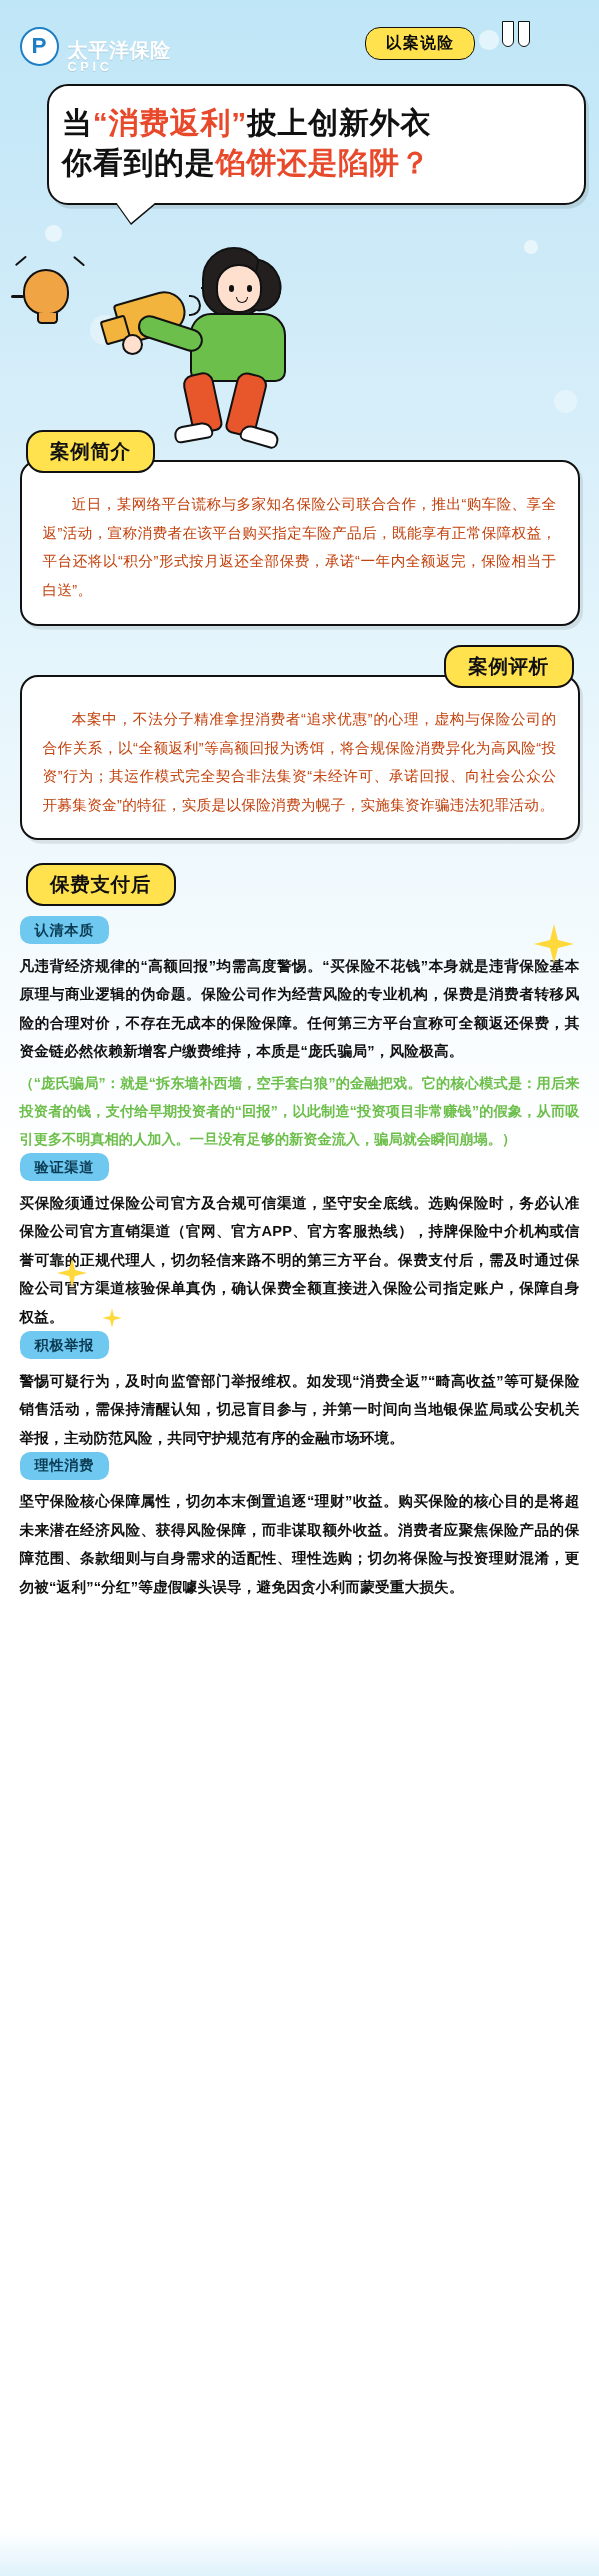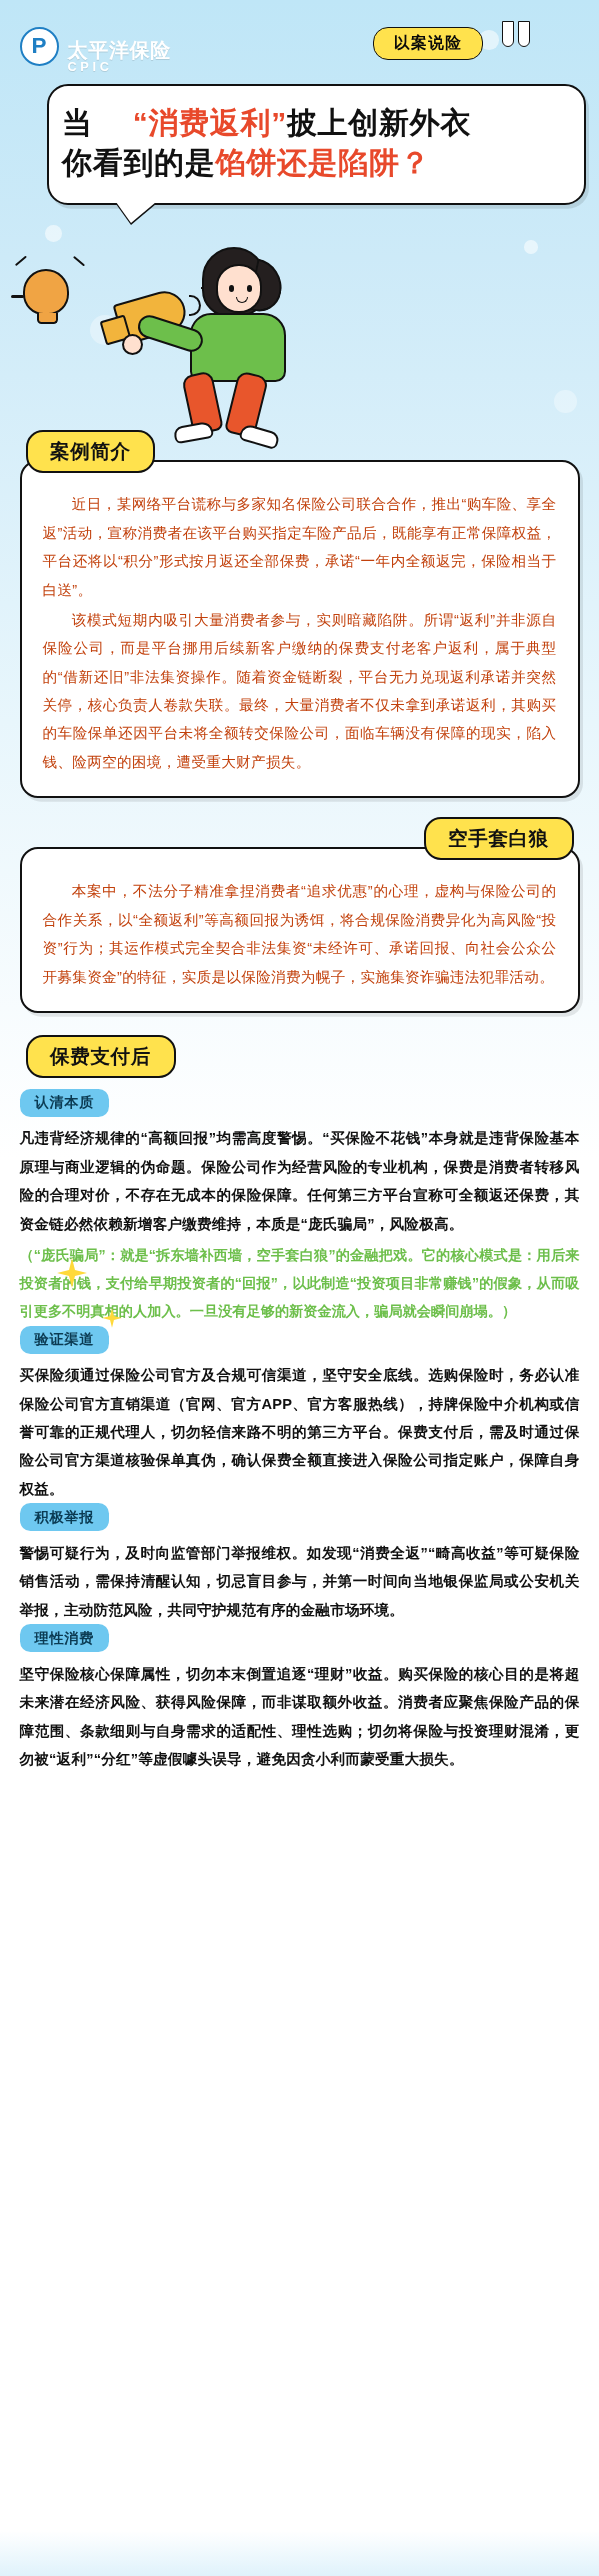--- a/index.html
+++ b/index.html
@@ -39,21 +39,21 @@
     font-size: 22.5px; font-weight: bold;
     line-height: 1;
   }
   .logo-text { color: #ffffff; line-height: 1.05; text-shadow: 0 0.7px 0.7px rgba(0,0,0,0.12); margin-top: 20px; }
   .logo-text .cn { font-size: 20px; font-weight: bold; letter-spacing: 0.7px; }
   .logo-text .en { font-size: 12.7px; font-weight: bold; letter-spacing: 3.7px; }
 
   
   .ribbon {
     position: absolute;
-    top: 27px; right: 116px;
+    top: 27px; right: 124px;
     background: #ffe24d;
     color: #0a0a0a;
     font-size: 15.7px; font-weight: bold;
     padding: 5.2px 19.5px;
     border: 1.5px solid #111;
     border-radius: 15px;
     letter-spacing: 1.5px;
     z-index: 7;
   }
   .quote-marks {
@@ -83,21 +83,21 @@
     box-shadow: 3px 3.7px 0 rgba(0,0,0,0.10);
   }
   .title-line {
     font-size: 30px;
     font-weight: bold;
     color: #111;
     letter-spacing: 0.7px;
     white-space: nowrap;
     line-height: 1.35;
   }
-  .title-line .hl { color: #e8492b; margin-left: 40px; }
+  .title-line .hl { color: #e8492b; }
   .title-line .hl2 { color: #e8492b; }
   .title-bubble:after{
     content:"";
     position:absolute;
     left: 67px; bottom: -19.5px;
     width: 0; height: 0;
     border-left: 15px solid transparent;
     border-right: 25.5px solid transparent;
     border-top: 21px solid #fff;
     filter: drop-shadow(0 2.2px 0 #111);
@@ -320,29 +320,28 @@
       <div class="p-shoe-a"></div>
       <div class="p-shoe-b"></div>
     </div>
   </div>
 
   <div class="sec-head-wrap">
     <div class="sec-head">案例简介</div>
   </div>
   <div class="card">
     <p>近日，某网络平台谎称与多家知名保险公司联合合作，推出“购车险、享全返”活动，宣称消费者在该平台购买指定车险产品后，既能享有正常保障权益，平台还将以“积分”形式按月返还全部保费，承诺“一年内全额返完，保险相当于白送”。</p>
-    <p>该模式短期内吸引大量消费者参与，实则暗藏陷阱。所谓“返利”并非源自保险公司，而是平台挪用后续新客户缴纳的保费支付老客户返利，属于典型的“借新还旧”非法集资操作。随着资金链断裂，平台无力兑现返利承诺并突然关停，核心负责人卷款失联。最终，大量消费者不仅未拿到承诺返利，其购买的车险保单还因平台未将全额转交保险公司，面临车辆没有保障的现实，陷入钱、险两空的困境，遭受重大财产损失。</p>
   </div>
 
   <div class="star" style="left:554px; top:944px;">
       <span class="s"></span>
     </div>
 
   <div class="sec-head-wrap right" style="margin-top:19.5px;">
-    <div class="sec-head">空手套白狼</div>
+    <div class="sec-head">案例评析</div>
   </div>
   <div class="card">
     <p>本案中，不法分子精准拿捏消费者“追求优惠”的心理，虚构与保险公司的合作关系，以“全额返利”等高额回报为诱饵，将合规保险消费异化为高风险“投资”行为；其运作模式完全契合非法集资“未经许可、承诺回报、向社会公众公开募集资金”的特征，实质是以保险消费为幌子，实施集资诈骗违法犯罪活动。</p>
   </div>
 
   <div class="star" style="left:72px; top:1273px;">
       <span class="s" style="width:30px;height:30px;"></span>
     </div>
   <div class="star" style="left:112px; top:1318px;">
       <span class="s" style="width:19.5px;height:19.5px;"></span>

